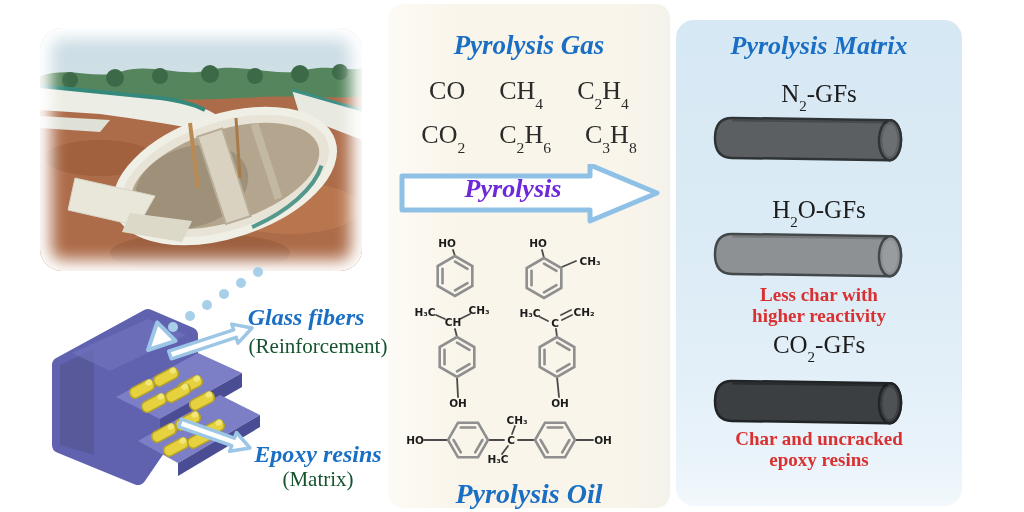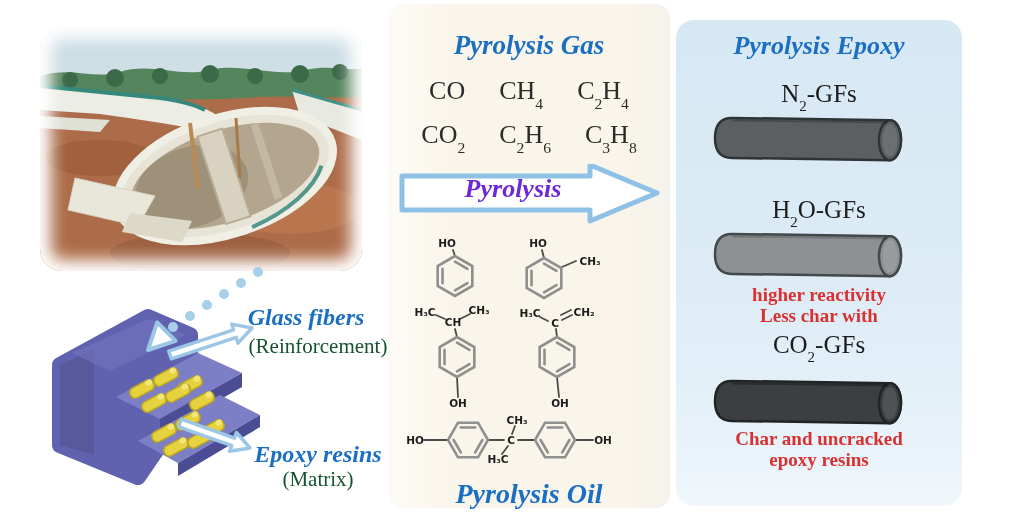--- a/index.html
+++ b/index.html
@@ -224,40 +224,40 @@
       <text x="127" y="196">CH₃</text>
       <text x="121" y="216">C</text>
       <text x="108" y="235">H₃C</text>
       <text x="213" y="216">OH</text>
     </g>
   </svg>
 
   <div class="abs oil-title lbl-blue">Pyrolysis Oil</div>
 
   <div class="abs solids-panel"></div>
-  <div class="abs solids-title lbl-blue">Pyrolysis Epoxy</div>
+  <div class="abs solids-title lbl-blue">Pyrolysis Matrix</div>
 
   <div class="abs solid-label n2-label">N<sub>2</sub>-GFs</div>
   <svg class="abs cyl n2-cyl" width="204" height="48" viewBox="0 0 204 48">
     <path d="M26,4 L184,4 A11,20 0 0 1 184,44 L26,44 Q9,44 9,24 Q9,4 26,4 Z" stroke-width="2.5" stroke="#2e3335" fill="#5c5f61"></path>
     <ellipse cx="184" cy="24" rx="11" ry="20" stroke="#2e3335" stroke-width="2.5" fill="#5c5f61"></ellipse>
     <ellipse cx="184" cy="24" rx="7.5" ry="16" fill="#ffffff" opacity="0.10"></ellipse>
     <line x1="26" y1="6.5" x2="182" y2="6.5" stroke="#000000" opacity="0.22" stroke-width="2"></line>
   </svg>
 
   <div class="abs solid-label h2o-label">H<sub>2</sub>O-GFs</div>
   <svg class="abs cyl h2o-cyl" width="204" height="48" viewBox="0 0 204 48">
     <path d="M26,4 L184,4 A11,20 0 0 1 184,44 L26,44 Q9,44 9,24 Q9,4 26,4 Z" stroke="#43484b" stroke-width="2.5" fill="#8e9193"></path>
     <ellipse cx="184" cy="24" rx="11" ry="20" stroke="#43484b" stroke-width="2.5" fill="#8e9193"></ellipse>
     <ellipse cx="184" cy="24" rx="7.5" ry="16" fill="#ffffff" opacity="0.10"></ellipse>
     <line x1="26" y1="6.5" x2="182" y2="6.5" stroke="#000000" opacity="0.18" stroke-width="2"></line>
   </svg>
   <div class="abs solid-note h2o-note">
+    <div>Less char with</div>
     <div>higher reactivity</div>
-    <div>Less char with</div>
   </div>
 
   <div class="abs solid-label co2-label">CO<sub>2</sub>-GFs</div>
   <svg class="abs cyl co2-cyl" width="204" height="48" viewBox="0 0 204 48">
     <path d="M26,4 L184,4 A11,20 0 0 1 184,44 L26,44 Q9,44 9,24 Q9,4 26,4 Z" stroke="#202426" stroke-width="2.5" fill="#3b3f42"></path>
     <ellipse cx="184" cy="24" rx="11" ry="20" stroke="#202426" stroke-width="2.5" fill="#3b3f42"></ellipse>
     <ellipse cx="184" cy="24" rx="7.5" ry="16" fill="#ffffff" opacity="0.10"></ellipse>
     <line x1="26" y1="6.5" x2="182" y2="6.5" stroke="#000000" opacity="0.3" stroke-width="2"></line>
   </svg>
   <div class="abs solid-note co2-note">

